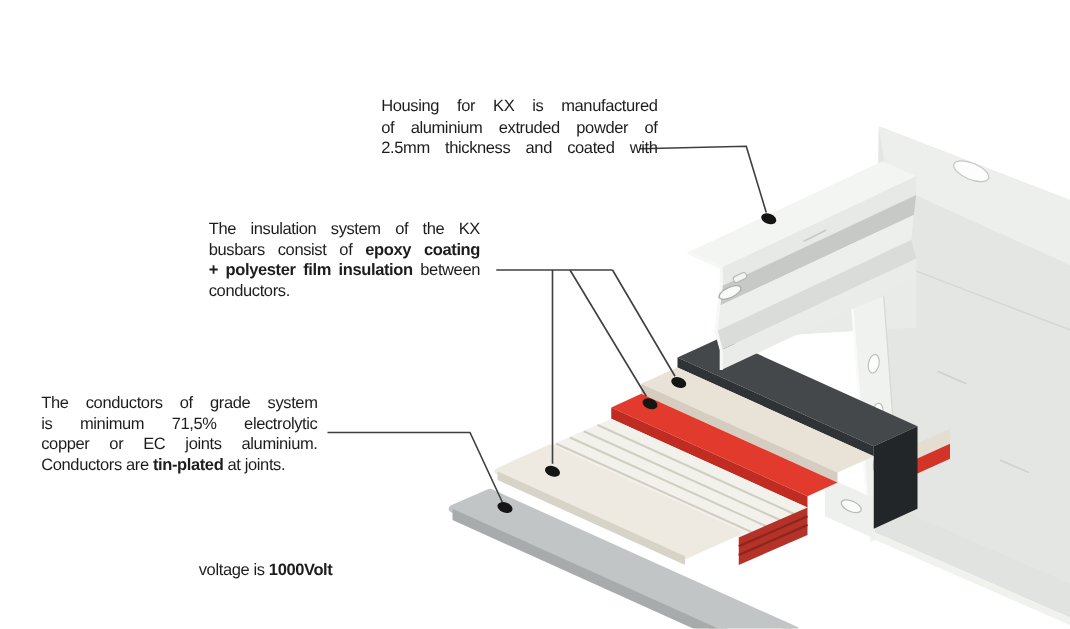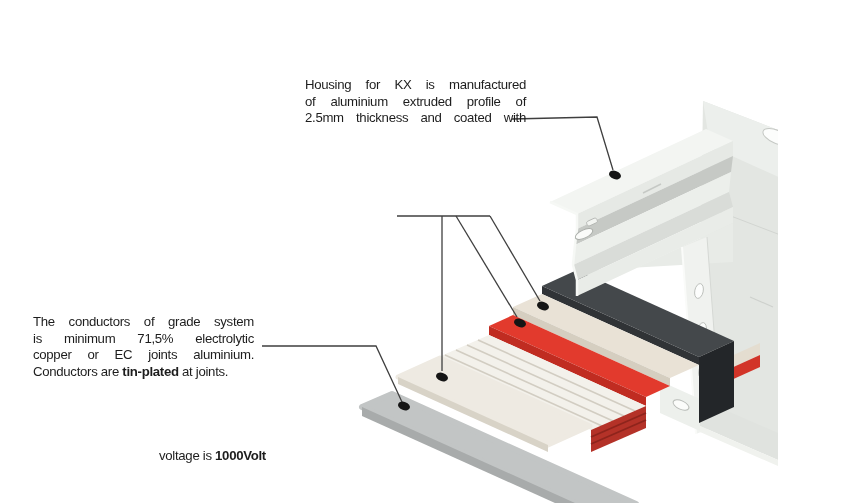--- a/index.html
+++ b/index.html
@@ -1,16 +1,16 @@
 <!DOCTYPE html>
 <html><head>
 <meta charset="utf-8">
 <style>
   html,body{margin:0;padding:0;background:#ffffff;}
-  .stage{position:relative;width:778px;height:503px;background:#fff;overflow:hidden;
+  .stage{position:relative;width:856px;height:503px;background:#fff;overflow:hidden;
          font-family:"Liberation Sans","DejaVu Sans",sans-serif;}
   .illu{position:absolute;left:0;top:0;width:856px;height:503px;}
   .note{position:absolute;color:#1d1d1d;font-size:13.2px;line-height:16.6px;
         letter-spacing:-0.3px;}
   .jl{text-align:justify;text-align-last:justify;}
   .jl-last{text-align:left;text-align-last:left;}
   .b{font-weight:bold;}
   #note-housing{left:305px;top:77px;width:221px;}
   #note-insulation{left:167px;top:175px;width:217px;}
   #note-conductors{left:33px;top:314px;width:221px;}
@@ -109,24 +109,30 @@
       <ellipse cx="615" cy="175" rx="6.2" ry="4.1" transform="rotate(20 615 175)"></ellipse>
       <ellipse cx="543" cy="306" rx="6.2" ry="4.1" transform="rotate(20 543 306)"></ellipse>
       <ellipse cx="520" cy="323" rx="6.2" ry="4.1" transform="rotate(20 520 323)"></ellipse>
       <ellipse cx="442" cy="377" rx="6.2" ry="4.1" transform="rotate(20 442 377)"></ellipse>
       <ellipse cx="404" cy="406" rx="6.2" ry="4.1" transform="rotate(20 404 406)"></ellipse>
     </g>
   </svg>
 
   <div class="note" id="note-housing">
     <div class="jl">Housing for KX is manufactured</div>
-    <div class="jl">of aluminium extruded profile of</div>
+    <div class="jl">of aluminium extruded powder of</div>
     <div class="jl">2.5mm thickness and coated with</div>
   </div>
 
+  <div class="note" id="note-insulation">
+    <div class="jl">The insulation system of the KX</div>
+    <div class="jl"><span>busbars consist of </span><span class="b">epoxy coating</span></div>
+    <div class="jl"><span class="b">+ polyester film insulation</span><span> between</span></div>
+    <div class="jl-last">conductors.</div>
+  </div>
 
   <div class="note" id="note-conductors">
     <div class="jl">The conductors of grade system</div>
     <div class="jl">is minimum 71,5% electrolytic</div>
     <div class="jl">copper or EC joints aluminium.</div>
     <div class="jl-last"><span>Conductors are </span><span class="b">tin-plated</span><span> at joints.</span></div>
   </div>
 
   <div class="note" id="note-voltage">
     <div class="jl-last"><span>voltage is </span><span class="b">1000Volt</span></div>

